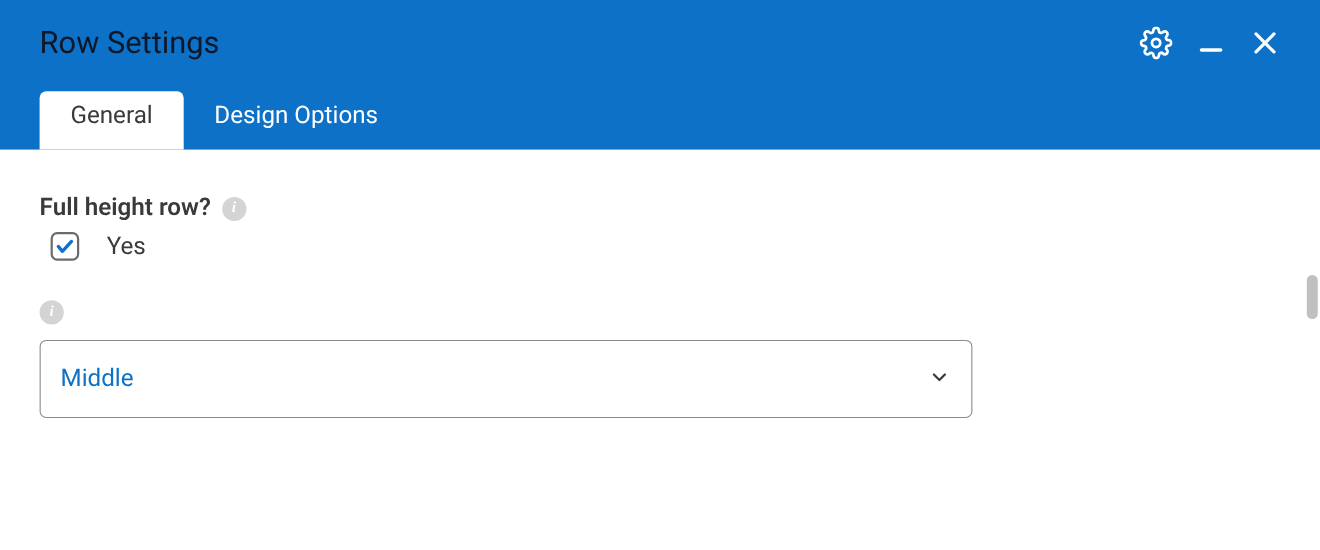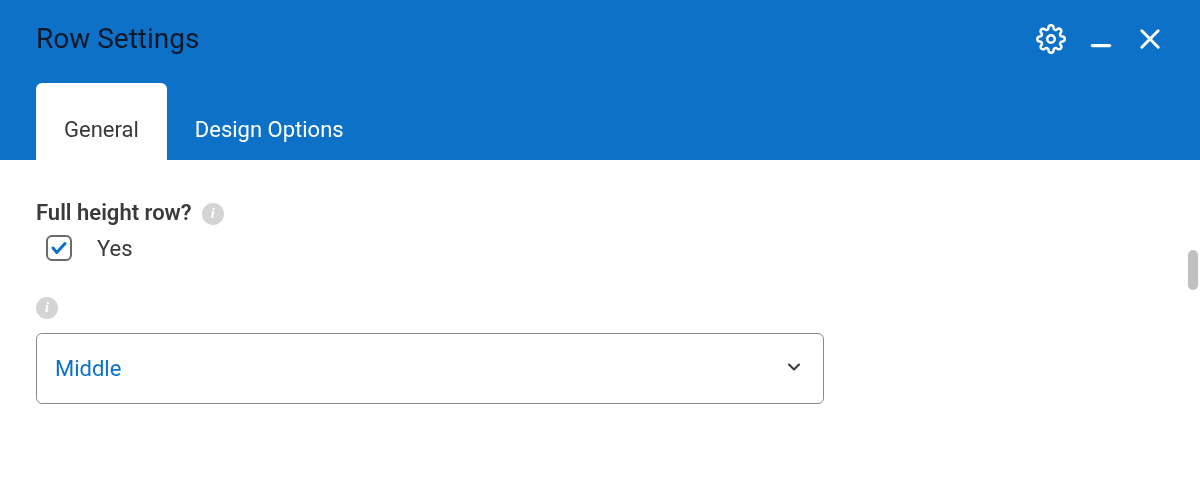--- a/index.html
+++ b/index.html
@@ -47,21 +47,21 @@
     .icon-btn svg {
       display: block;
     }
     .tabs {
       display: flex;
       align-items: flex-end;
       padding: 28px 36px 0 36px;
       gap: 0;
     }
     .tab {
-      padding: 34px 28px 18px 28px;
+      padding: 10px 28px 18px 28px;
       font-size: 22px;
       font-weight: 400;
       cursor: pointer;
       color: #ffffff;
     }
     .tab.active {
       background: #ffffff;
       color: #3a3a3a;
       border-top-left-radius: 6px;
       border-top-right-radius: 6px;
@@ -117,21 +117,21 @@
     }
     .checkbox svg {
       display: block;
     }
     .checkbox-label {
       font-size: 22px;
       color: #3a3a3a;
     }
     .select-wrap {
       position: relative;
-      width: 788px;
+      width: 848px;
       margin-top: 14px;
     }
     .select {
       width: 100%;
       padding: 22px 50px 22px 18px;
       font-size: 22px;
       color: #0d72c7;
       border: 1px solid #8a8a8a;
       border-radius: 6px;
       background: #ffffff;

